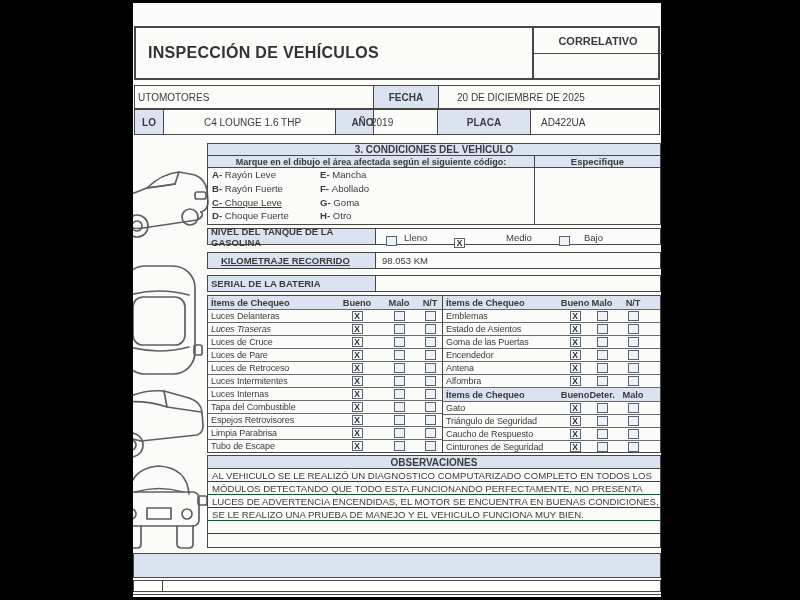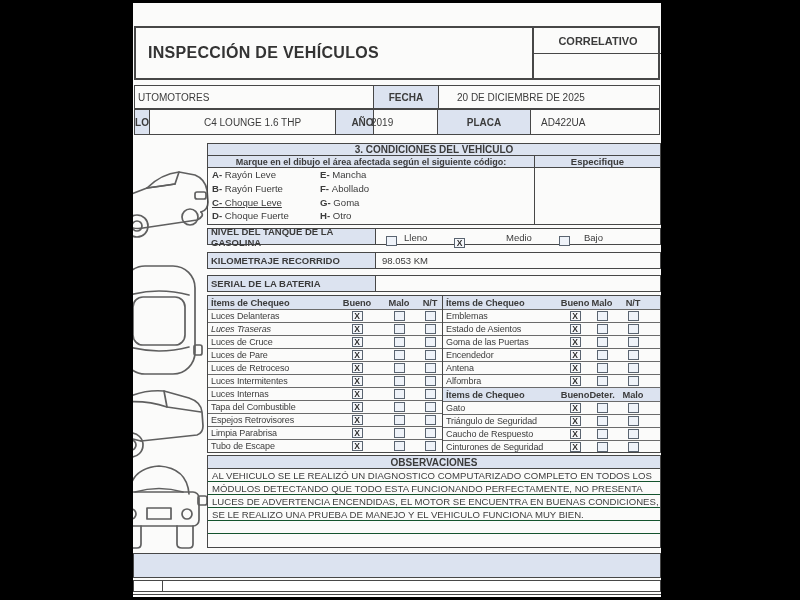--- a/index.html
+++ b/index.html
@@ -56,21 +56,21 @@
       </div>
       <div class="cell ctr fill t10 bold" style="left:239px;top:0;width:65px;height:100%;border-right:1.4px solid #474747;">
         <span>FECHA</span>
       </div>
       <div class="cell t10" style="left:304px;top:0;right:0;height:100%;padding-left:18px;">
         <span>20 DE DICIEMBRE DE 2025</span>
       </div>
     </div>
 
     <div class="abs b" style="left:1px;top:106px;width:526px;height:26px;">
-      <div class="cell ctr fill t10 bold" style="left:0;top:0;width:15px;height:100%;border-right:1.4px solid #474747;">
+      <div class="cell ctr fill t10 bold" style="left:0;top:0;width:29px;height:100%;border-right:1.4px solid #474747;">
         <span>LO</span>
       </div>
       <div class="cell t10" style="left:29px;top:0;width:172px;height:100%;border-right:1.4px solid #474747;padding-left:40px;">
         <span>C4 LOUNGE 1.6 THP</span>
       </div>
       <div class="cell ctr fill t10 bold" style="left:201px;top:0;width:38px;height:100%;border-right:1.4px solid #474747;padding-left:16px;">
         <span>AÑO</span>
       </div>
       <div class="cell t10" style="left:228px;top:0;width:75px;height:100%;border-right:1.4px solid #474747;padding-left:8px;">
         <span>2019</span>
@@ -154,21 +154,21 @@
           <span style="position: absolute; top: 3px; left: 10px;"><span class="cb"></span></span>
           <span class="t95" style="position: absolute; top: 3px; left: 28px;">Lleno</span>
           <span style="position: absolute; top: 3px; left: 78px;"><span class="cb on">X</span></span>
           <span class="t95" style="position: absolute; top: 3px; left: 130px;">Medio</span>
           <span style="position: absolute; top: 3px; left: 183px;"><span class="cb"></span></span>
           <span class="t95" style="position: absolute; top: 3px; left: 208px;">Bajo</span>
         </div>
     </div>
 
     <div class="abs b" style="left:74px;top:249px;width:454px;height:17px;">
-      <div class="cell fill bold" style="left:0;top:0;width:168px;height:100%;font-size:9.5px;border-right:1.4px solid #474747;padding-left:3px;">
+      <div class="cell fill bold" style="left:0;top:0;width:168px;height:100%;font-size:9.5px;border-right:1.4px solid #474747;padding-left:13px;text-decoration:underline;">
         <span>KILOMETRAJE RECORRIDO</span>
       </div>
       <div class="cell t95" style="left:168px;top:0;right:0;height:100%;padding-left:6px;">
         <span>98.053 KM</span>
       </div>
     </div>
 
     <div class="abs b" style="left:74px;top:272px;width:454px;height:17px;">
       <div class="cell fill bold" style="left:0;top:0;width:168px;height:100%;font-size:9.5px;border-right:1.4px solid #474747;padding-left:3px;">
         <span>SERIAL DE LA BATERIA</span>

